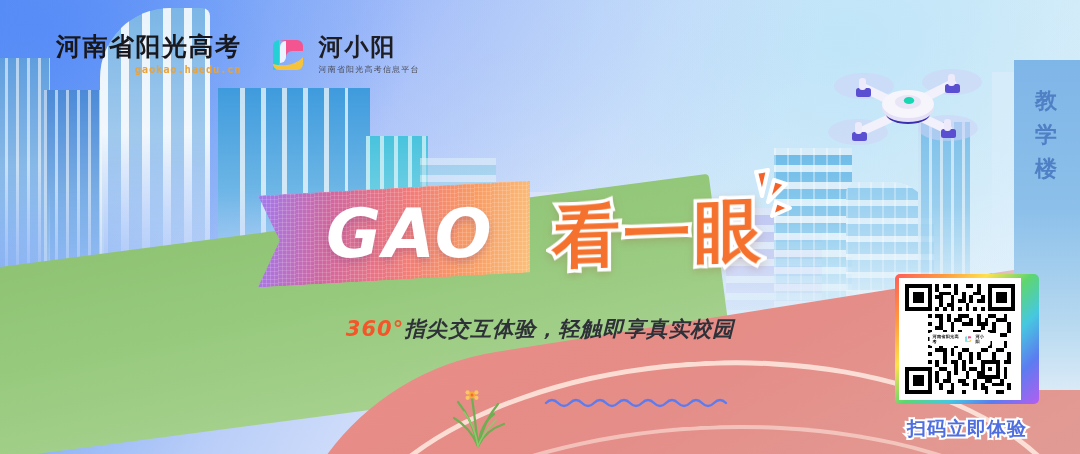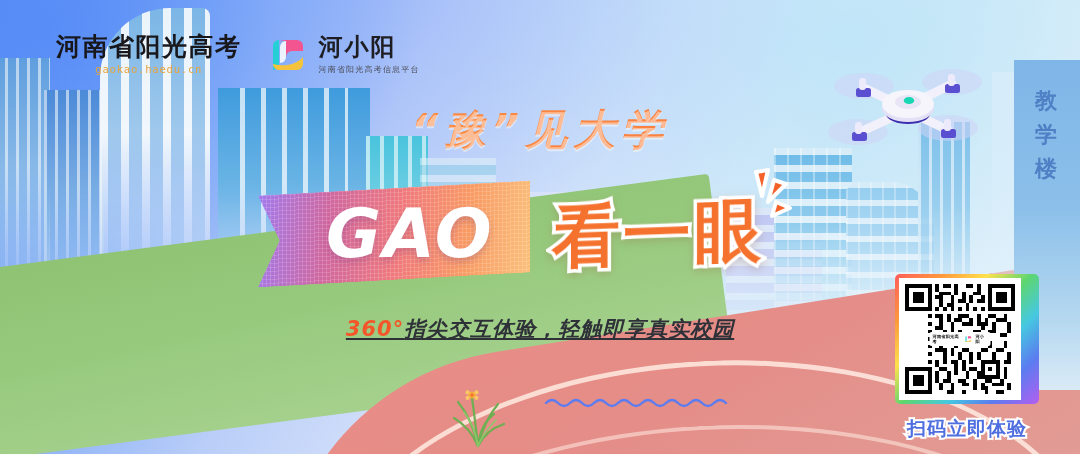--- a/index.html
+++ b/index.html
@@ -85,22 +85,22 @@
   }
   
   #logo-row { position:absolute; left:56px; top:34px; display:flex; align-items:center; gap:26px; }
   .logo-main-cn {
     font-family: "DejaVu Sans", sans-serif;
     font-size: 25px; font-weight: 700; color:#17171c; letter-spacing: 1.5px;
     line-height: 1;
   }
   .logo-main-url {
     font-family: "DejaVu Sans Mono", monospace;
-    font-size: 10.5px; font-weight: 400; color:#e8a33c; letter-spacing: .8px;
-    margin-top: 4px; text-align: center;
+    font-size: 10.5px; font-weight: 700; color:#e8a33c; letter-spacing: .8px;
+    margin-top: 4px; text-align: right;
   }
   #logo-mark { width: 40px; height: 40px; flex: none; }
   .logo-sec-cn {
     font-family: "DejaVu Sans", sans-serif;
     font-size: 24px; font-weight:700; color:#1d1d22; letter-spacing: 2px; line-height:1;
   }
   .logo-sec-sub {
     font-family: "DejaVu Sans", sans-serif;
     font-size: 8px; color:#4a4a55; letter-spacing: 1.2px; margin-top:5px; text-align:center;
   }
@@ -144,21 +144,20 @@
     filter: drop-shadow(0 3px 4px rgba(150,90,60,.25));
     transform: skewY(-2deg);
   }
   #rays { position:absolute; left:722px; top:168px; width:72px; height:60px; }
   
   .subline {
     position:absolute; left:0; right:0; text-align:center;
     font-family: "DejaVu Sans", sans-serif;
     font-size: 21px; font-weight: 700; font-style: italic; color:#2f3138;
     letter-spacing: 1px;
-    text-decoration: underline;
   }
   #sub1 { top: 315px; }
   #sub2 { top: 362px; }
   .hl-orange { color:#f4562a; }
   #wave { position:absolute; left:544px; top:396px; width:200px; height:12px; }
   
   #tower {
     position:absolute; right:0; top:60px; width:66px; height:330px;
     background: linear-gradient(to bottom,#7fb6e8 0%, #8cc0ea 45%, #b7d9f0 80%, #d9eaf7 100%);
   }
@@ -335,21 +334,20 @@
         <path d="M5 29 A6 6 0 0 0 11 35 H29 A6 6 0 0 0 35 29 V22 C28 30 16 32 5 29 Z" fill="#f5c43c"></path>
         <path d="M18 6 V22 A6 6 0 0 1 12 28 V12 A6 6 0 0 1 18 6 Z" fill="#ffffff" opacity=".85"></path>
       </svg>
       <div>
         <div class="logo-sec-cn">河小阳</div>
         <div class="logo-sec-sub">河南省阳光高考信息平台</div>
       </div>
     </div>
   </div>
 
-  <div id="headline">“豫”见大学</div>
 
   <div id="lockup">
     <div id="gao-flag">
       <span id="gao-text">GAO</span>
     </div>
     <div id="kanyiyan">看一眼</div>
   </div>
   <svg id="rays" viewBox="0 0 72 60">
     <g stroke="#ffffff" stroke-width="4" stroke-linejoin="round" fill="#f4622a">
       <path d="M34 4 L46 2 L40 28 Z"></path>

